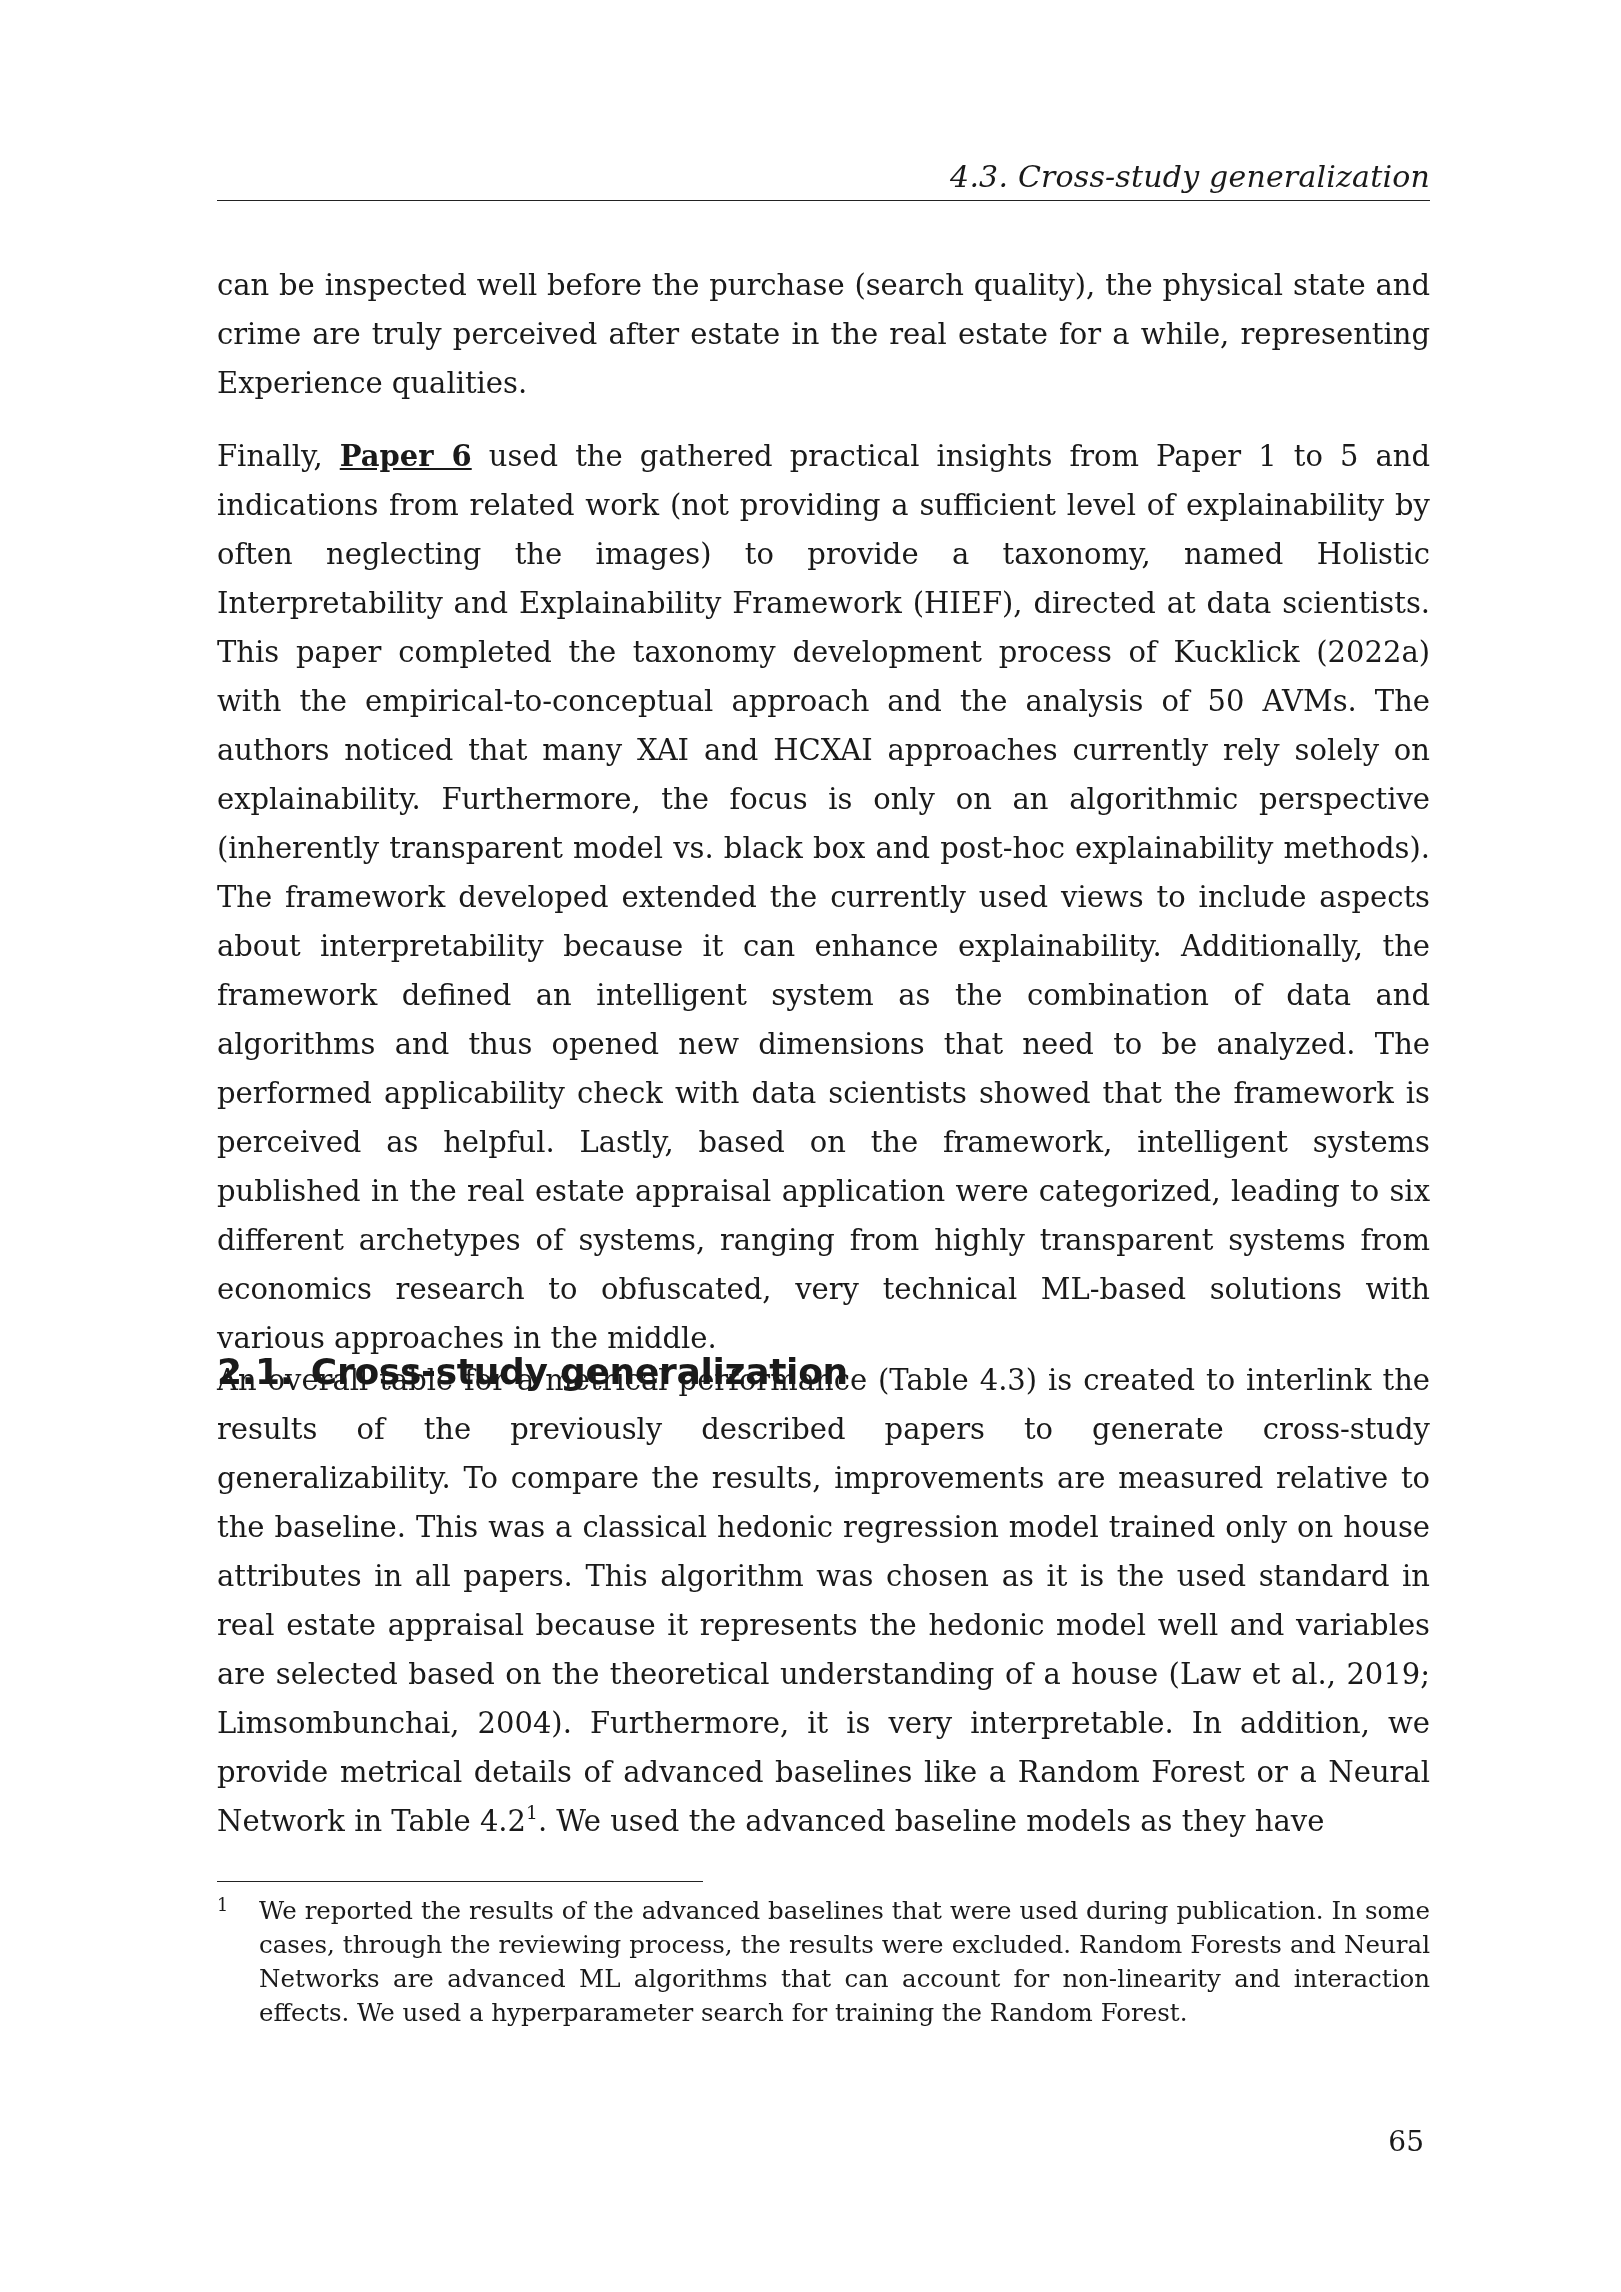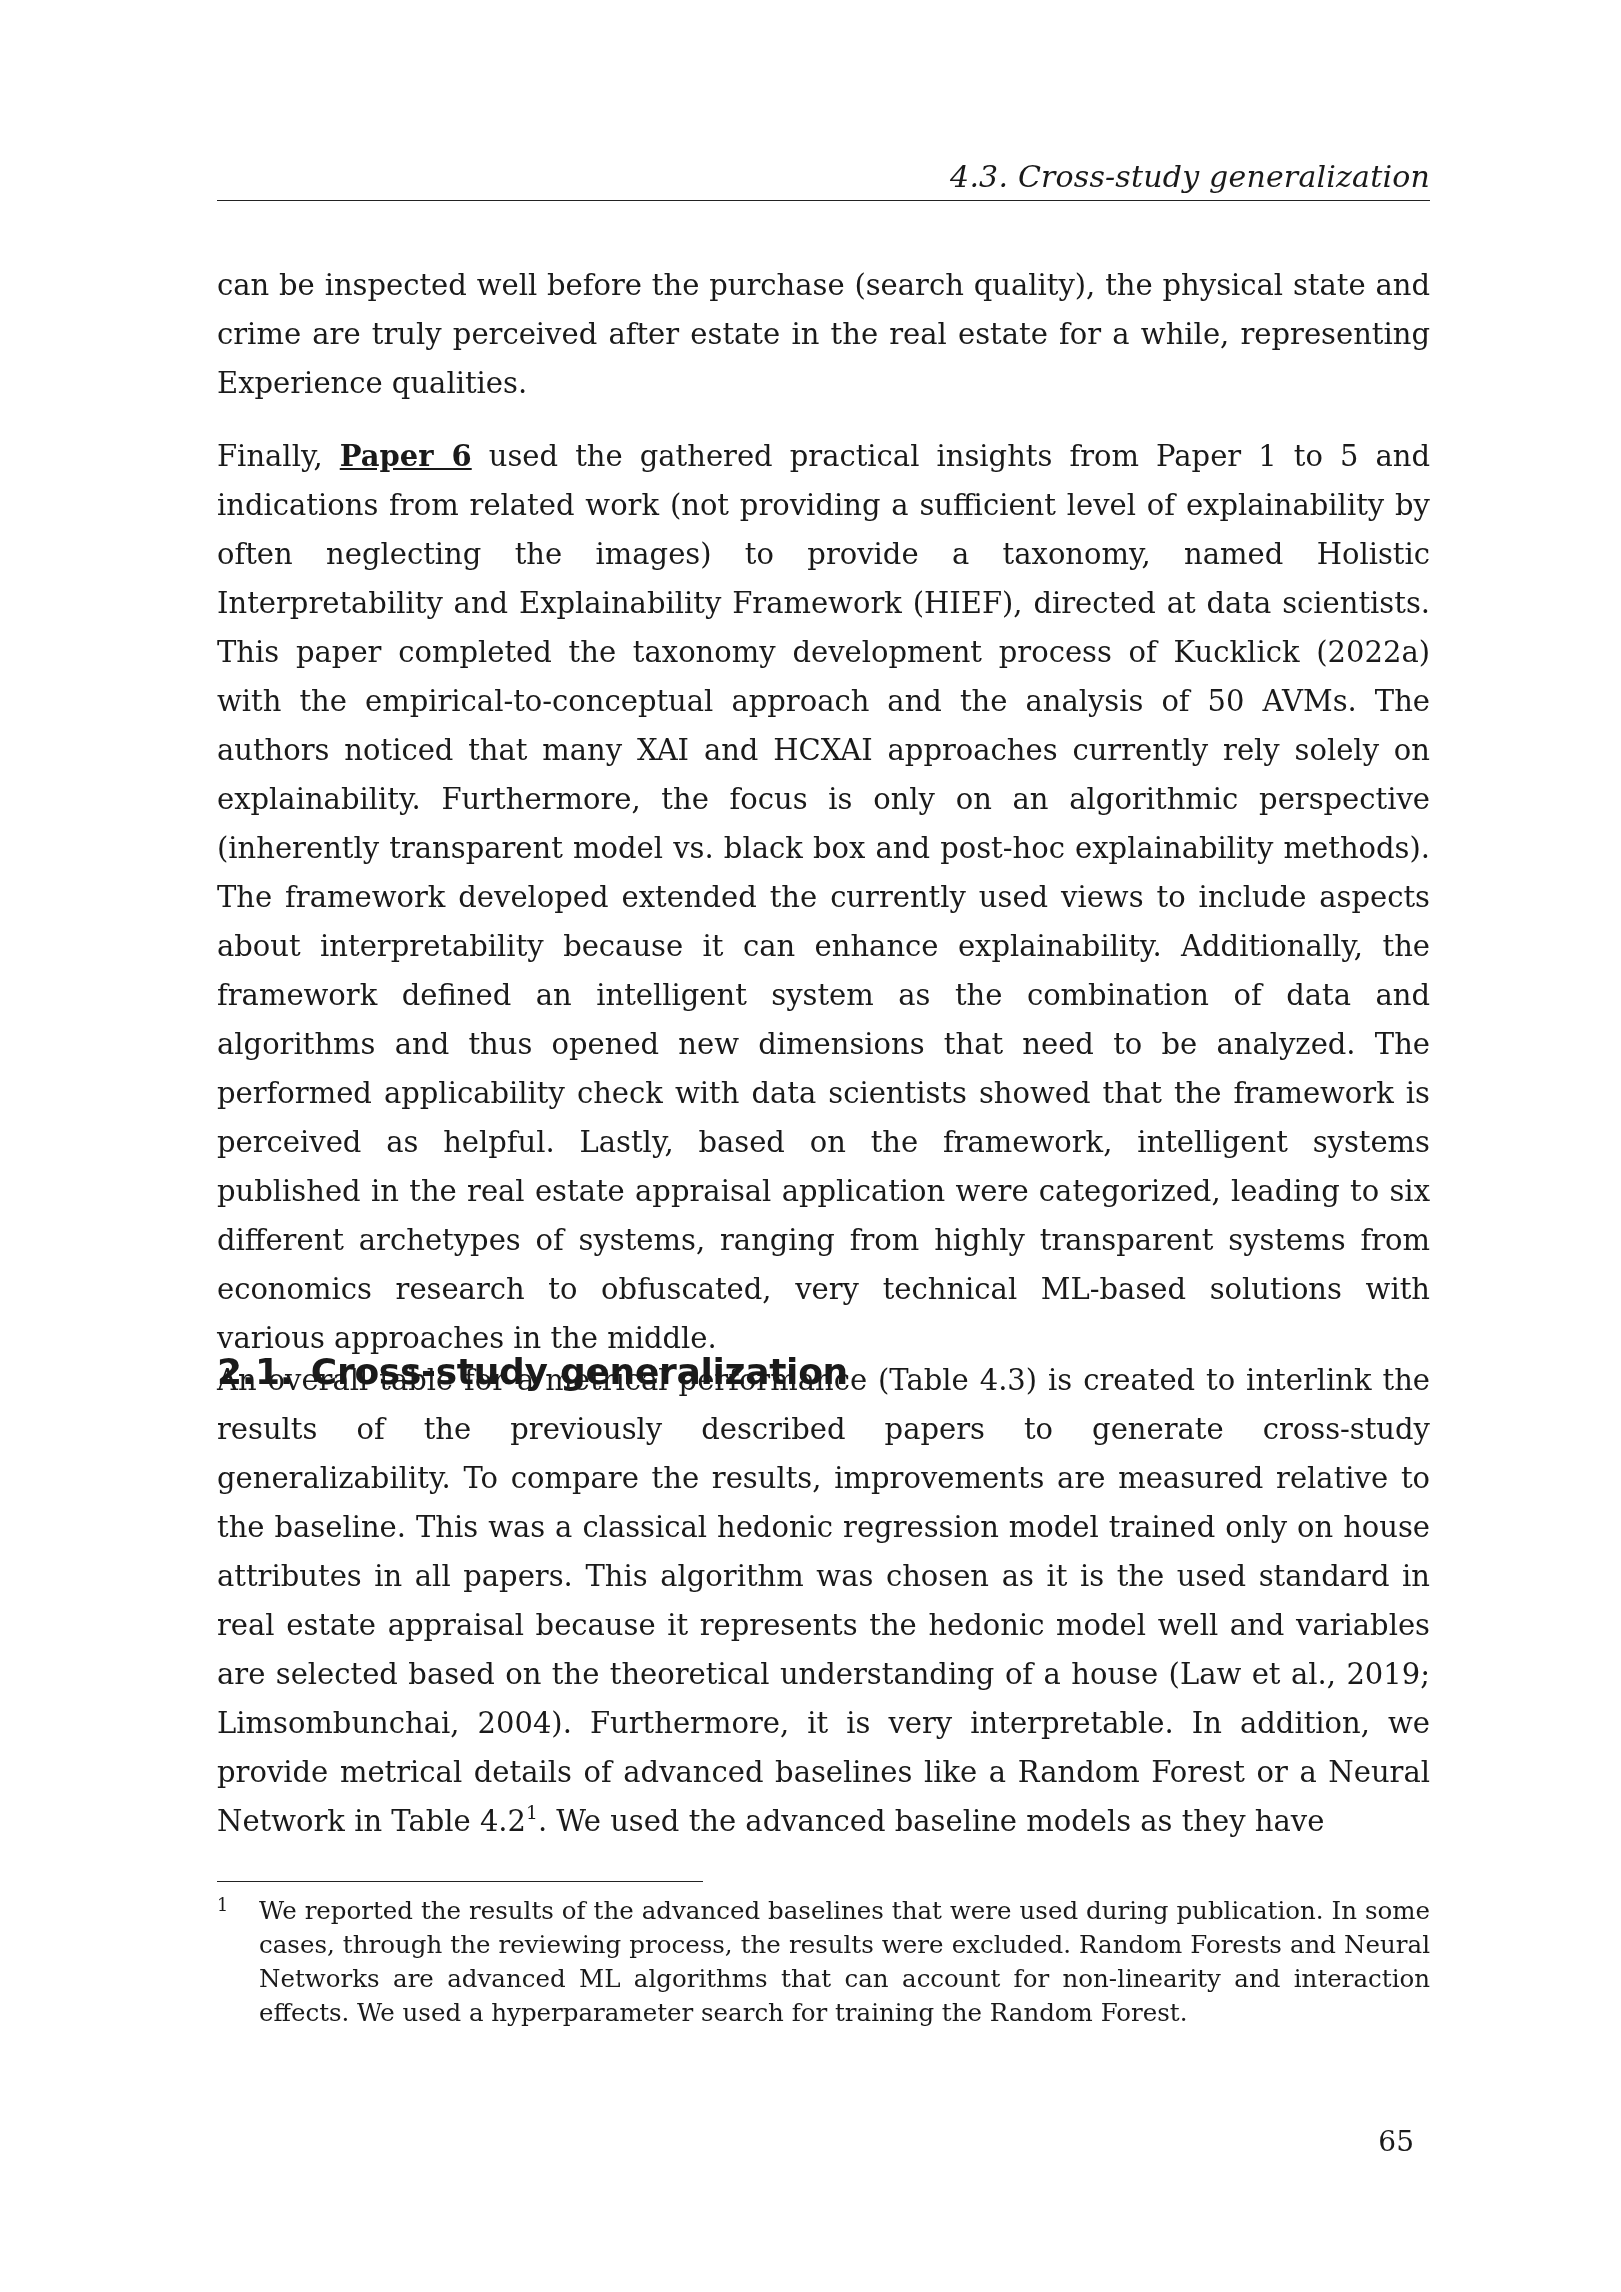--- a/index.html
+++ b/index.html
@@ -86,21 +86,21 @@
       top: -5.9px;
       font-size: 17.6px;
     }
     .footnote .fn-text {
       margin-left: 42px;
       text-align: justify;
     }
     .page-number {
       position: absolute;
       top: 2122px;
-      right: 16px;
+      right: 6px;
       font-size: 28px;
       line-height: 39px;
     }
   </style>
 </head>
 <body>
 
 <div class="page">
 
   <div class="running-header">

